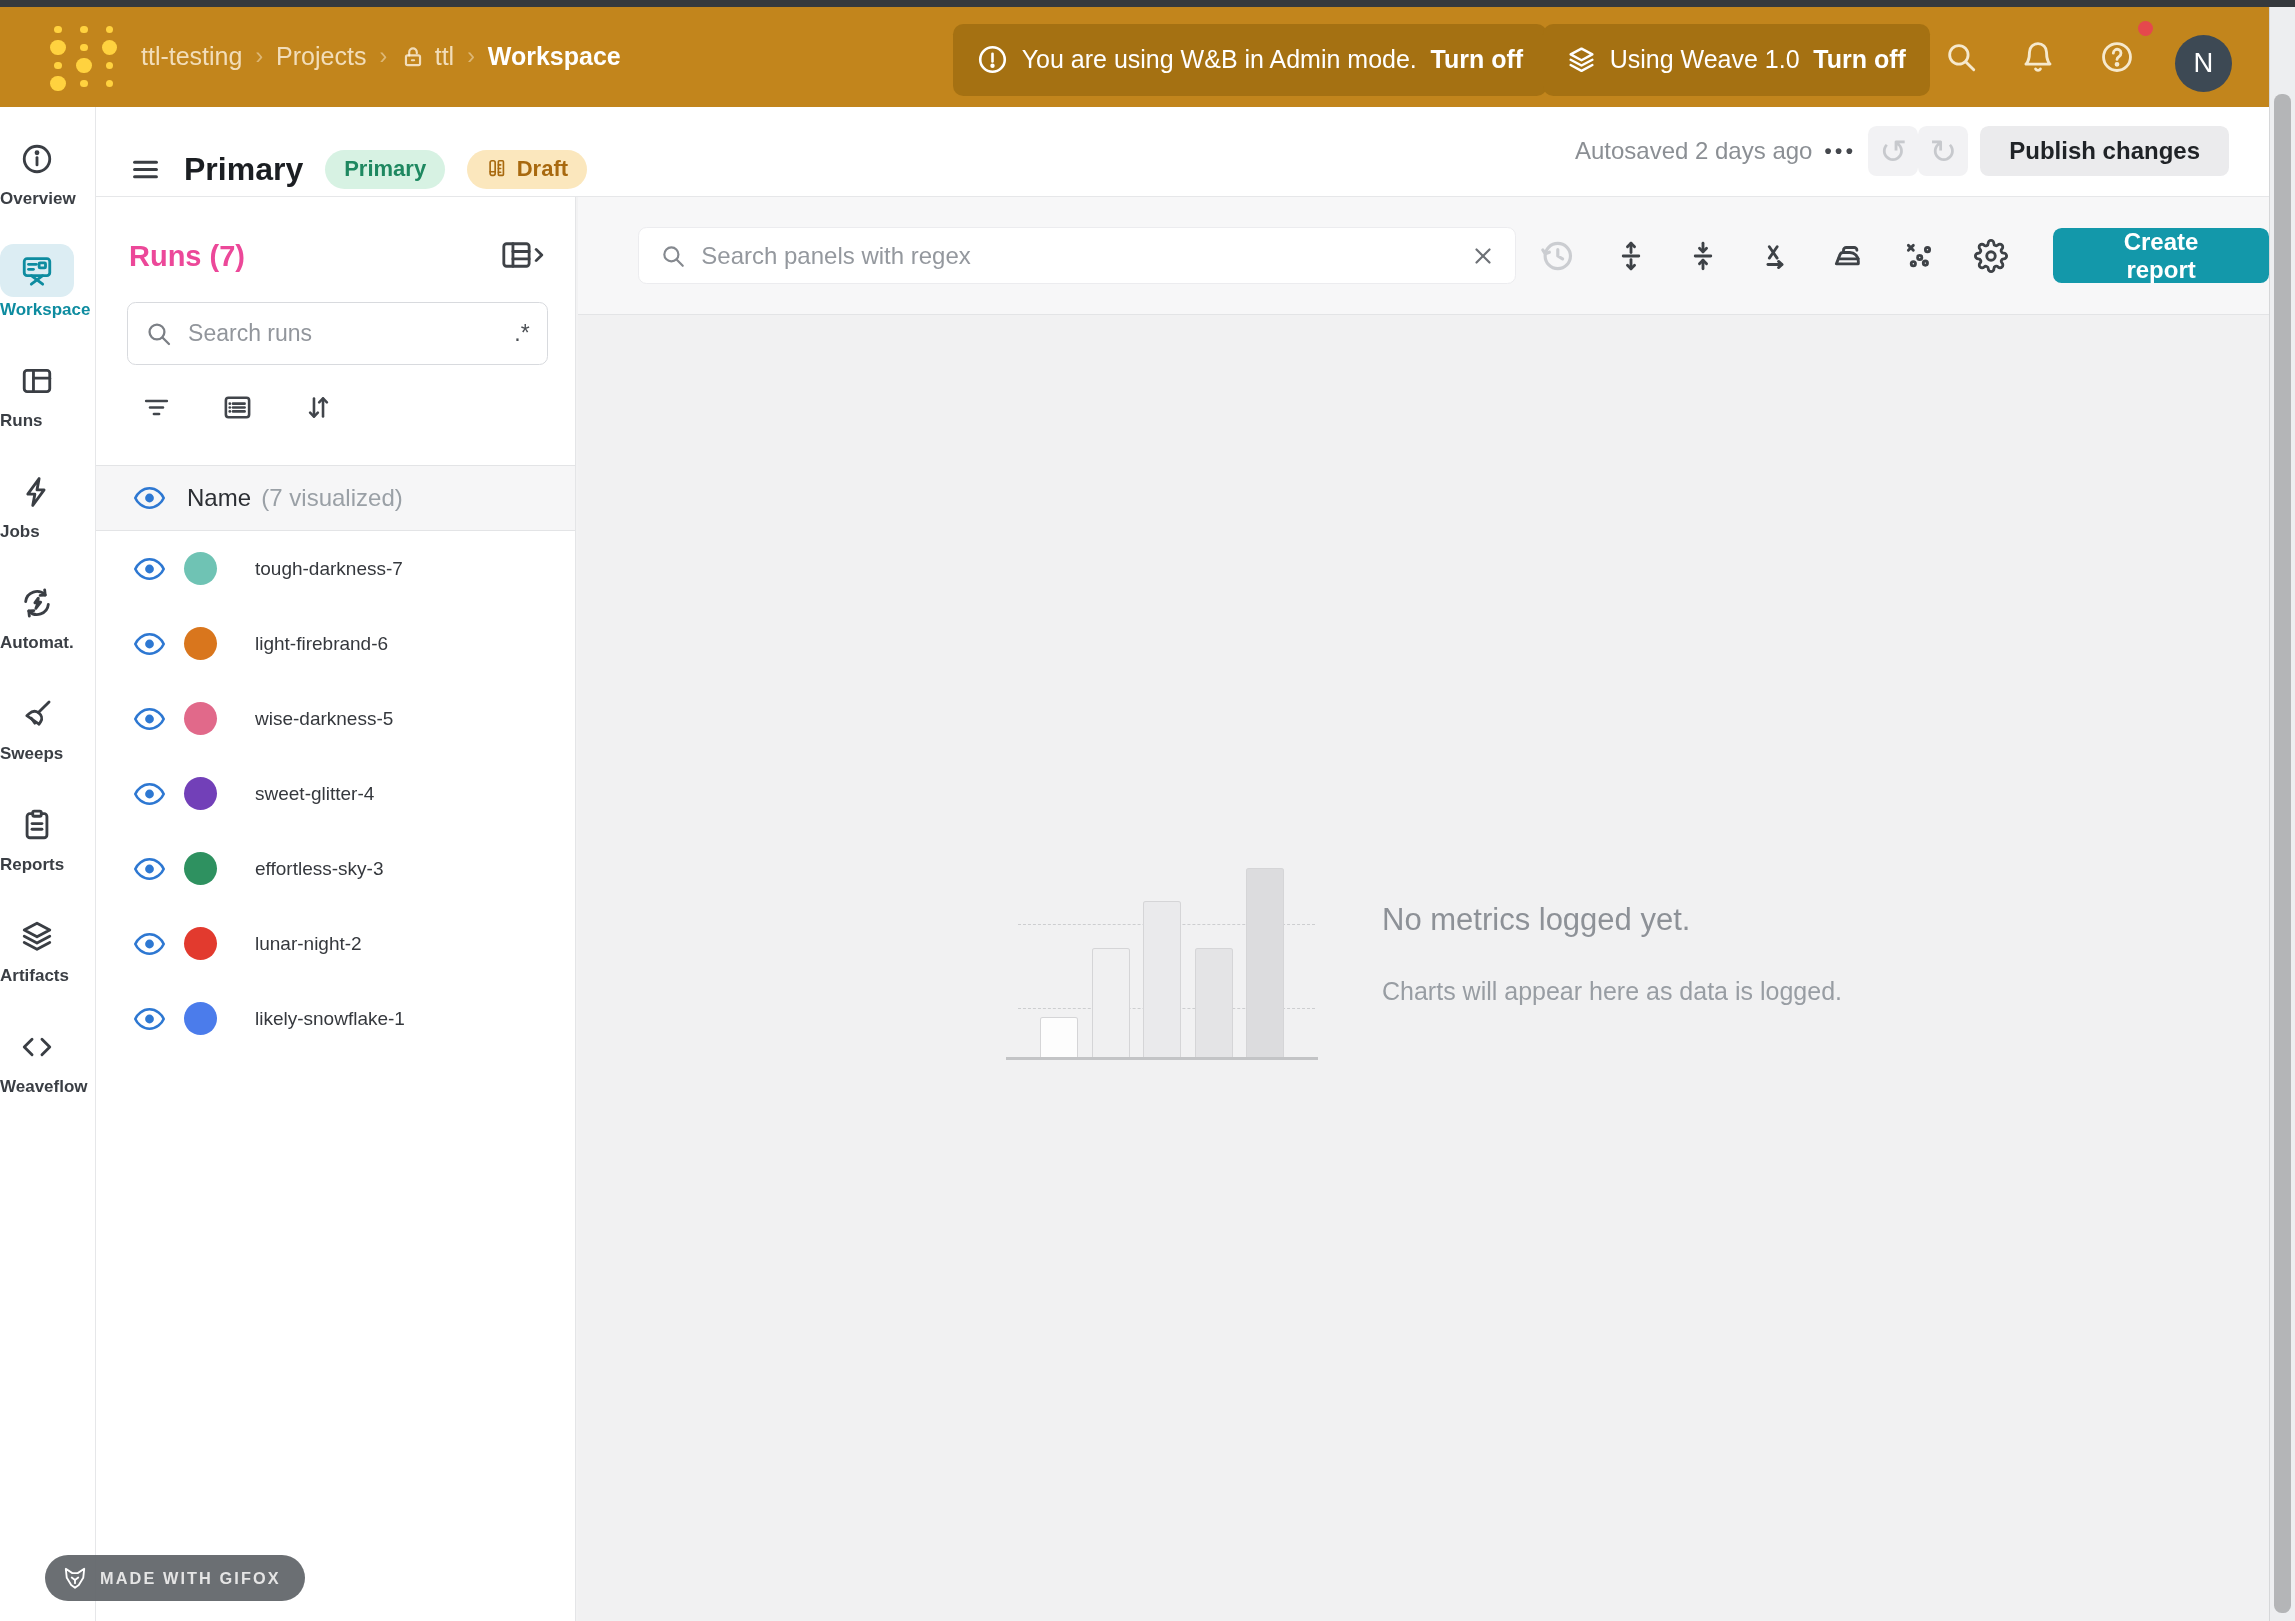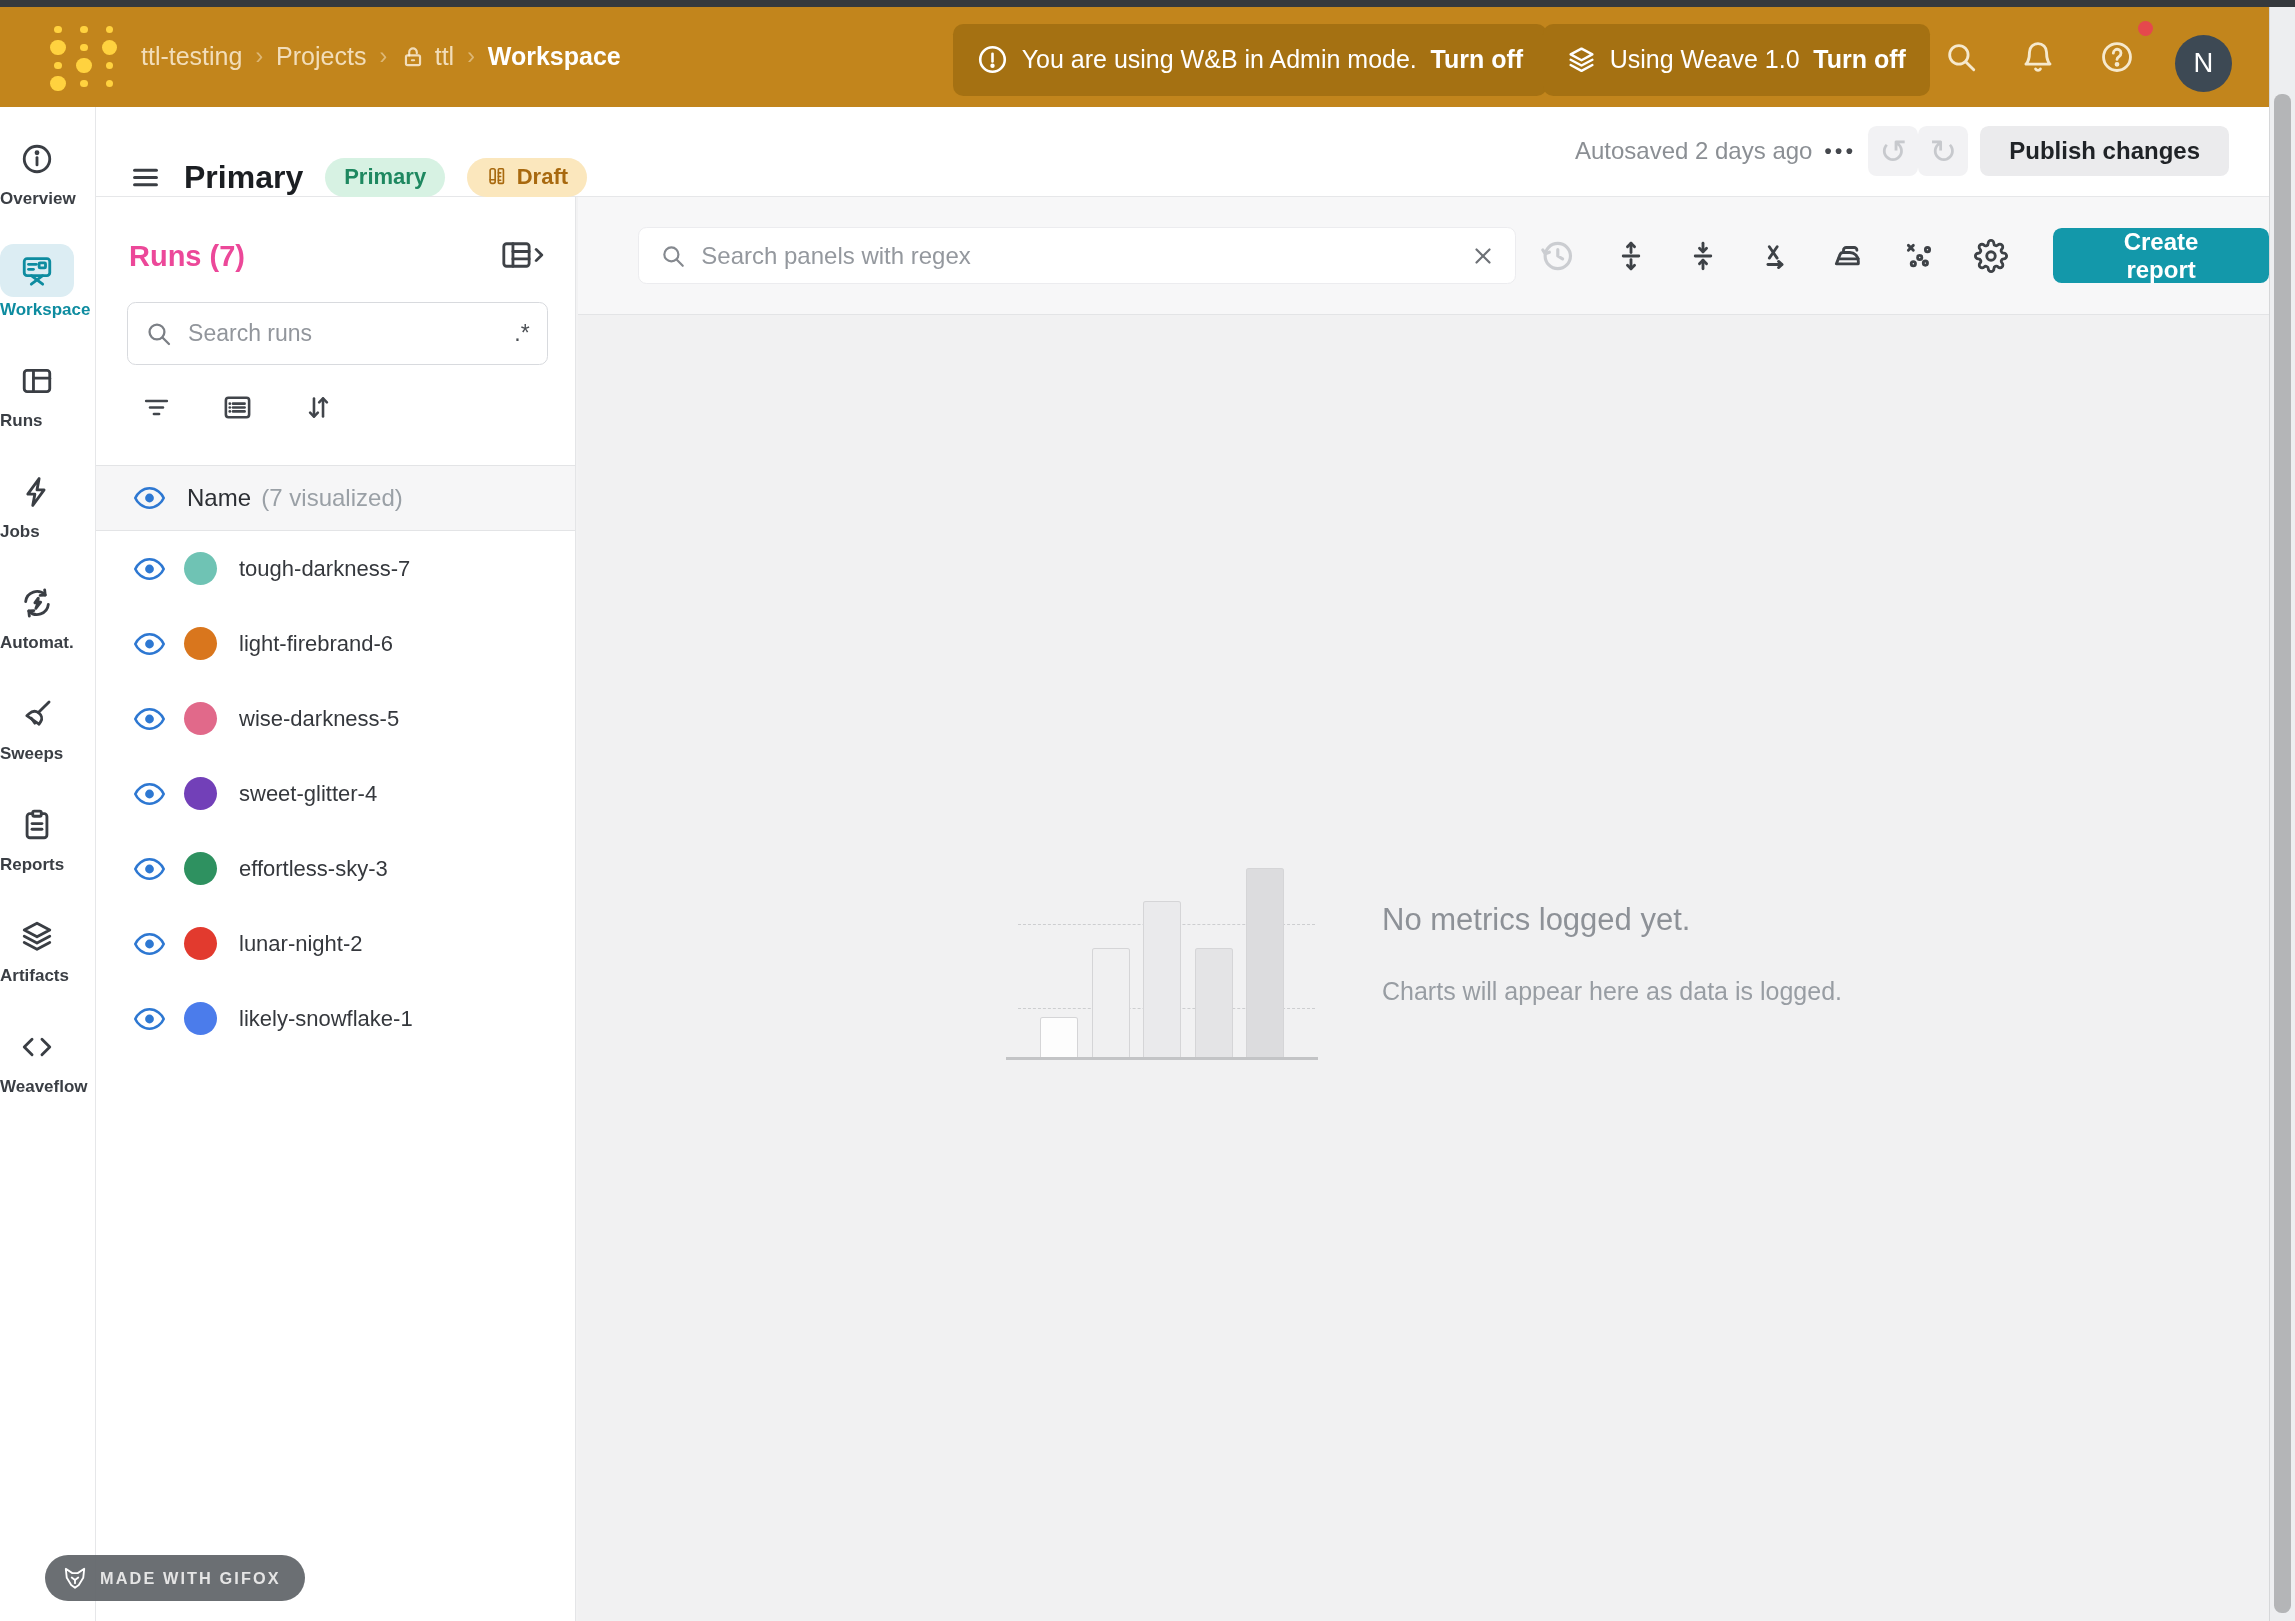--- a/index.html
+++ b/index.html
@@ -33,21 +33,21 @@
   .sidebar{position:absolute;left:0;top:107px;bottom:0;width:96px;background:#fff;border-right:1.7px solid #e6e7e9;box-sizing:border-box;padding-top:8.6px;display:flex;flex-direction:column;z-index:5;}
   .side-item{height:111px;display:flex;flex-direction:column;align-items:flex-start;justify-content:center;cursor:pointer;color:#3a3e44;}
   .side-item .icon-wrap{width:74px;height:53px;border-radius:13.7px;display:flex;align-items:center;justify-content:center;}
   .side-item svg{width:34px;height:34px;}
   .side-label{font-size:17px;font-weight:700;margin-top:3.4px;}
   .side-item.active{color:#0e8ca0;}
   .side-item.active .icon-wrap{background:#dcedf3;}
 
   
   .app-header{position:absolute;left:96px;top:107px;width:2174px;height:90px;background:#fff;border-bottom:1.7px solid #e6e7e9;box-sizing:border-box;z-index:4;}
-  .hdr-left{position:absolute;left:33px;top:16px;height:108px;display:flex;align-items:center;gap:22px;}
+  .hdr-left{position:absolute;left:33px;top:8px;height:108px;display:flex;align-items:center;gap:22px;}
   .hamburger{color:#3a3e43;cursor:pointer;display:flex;}
   .hamburger svg{width:33px;height:29px;stroke-width:2.6;}
   .page-title{font-size:32px;font-weight:700;color:#1b1e22;margin:0;}
   .badge{height:39px;border-radius:20px;display:flex;align-items:center;padding:0 19px;font-size:22px;font-weight:600;gap:8.6px;}
   .badge.green{background:#d7f2e3;color:#1e8860;}
   .badge.amber{background:#fbe7bd;color:#a8690f;}
   .badge svg{width:22px;height:22px;stroke-width:1.8;}
   .hdr-right{position:absolute;right:41px;top:0;height:88px;display:flex;align-items:center;gap:12px;}
   .autosaved{font-size:24px;color:#8b8f94;}
   .dots-menu{font-size:20.6px;letter-spacing:3.4px;color:#45484d;cursor:pointer;font-weight:700;}
@@ -67,21 +67,21 @@
   .regex-toggle{font-size:23px;color:#4c5055;margin-right:17px;cursor:pointer;}
   .filter-row{position:absolute;left:45px;top:195px;display:flex;gap:50px;color:#41454b;}
   .filter-row svg{width:31px;height:31px;cursor:pointer;}
   .name-header{position:absolute;left:0;right:0;top:268px;height:66px;background:#f6f6f7;border-top:1.7px solid #e3e4e6;border-bottom:1.7px solid #e3e4e6;display:flex;align-items:center;padding-left:38px;box-sizing:border-box;}
   .eye{width:31px;height:24px;color:#2e78d2;flex:0 0 auto;cursor:pointer;}
   .name-header .col-label{font-size:24px;color:#2c2f34;margin-left:22px;}
   .name-header .col-note{font-size:24px;color:#9aa0a6;margin-left:10.3px;}
   .run-list{position:absolute;left:0;right:0;top:334px;}
   .run-row{height:75px;display:flex;align-items:center;padding-left:38px;cursor:pointer;}
   .run-dot{width:33px;height:33px;border-radius:50%;margin-left:19px;flex:0 0 auto;}
-  .run-name{font-size:22px;color:#35383d;margin-left:22px;white-space:nowrap;}
+  .run-name{font-size:19px;color:#35383d;margin-left:38px;white-space:nowrap;}
   .pagination{position:absolute;left:180px;top:1284px;width:262px;height:62px;background:#fff;border-radius:12px;box-shadow:0 5.1px 17px rgba(0,0,0,0.14);display:flex;align-items:center;justify-content:center;gap:19px;font-size:23px;color:#2f3338;}
   .page-range{display:flex;align-items:center;gap:8.6px;cursor:pointer;}
   .caret-down{width:0;height:0;border-left:6.9px solid transparent;border-right:6.9px solid transparent;border-top:7.7px solid #2e3237;}
   .page-chev{color:#6c7077;cursor:pointer;display:flex;}
   .page-chev svg{width:22px;height:22px;stroke-width:2.4;}
 
   
   .main{position:absolute;left:578px;top:197px;right:26px;bottom:0;background:#f1f1f2;}
   .panel-toolbar{position:absolute;left:0;right:0;top:0;height:118px;background:#f7f7f8;border-bottom:1.7px solid #e3e4e6;display:flex;align-items:center;padding-left:60px;box-sizing:border-box;}
   .panel-search{width:883px;height:57px;background:#fff;border:1.7px solid #ececef;border-radius:8.6px;display:flex;align-items:center;box-sizing:border-box;}

